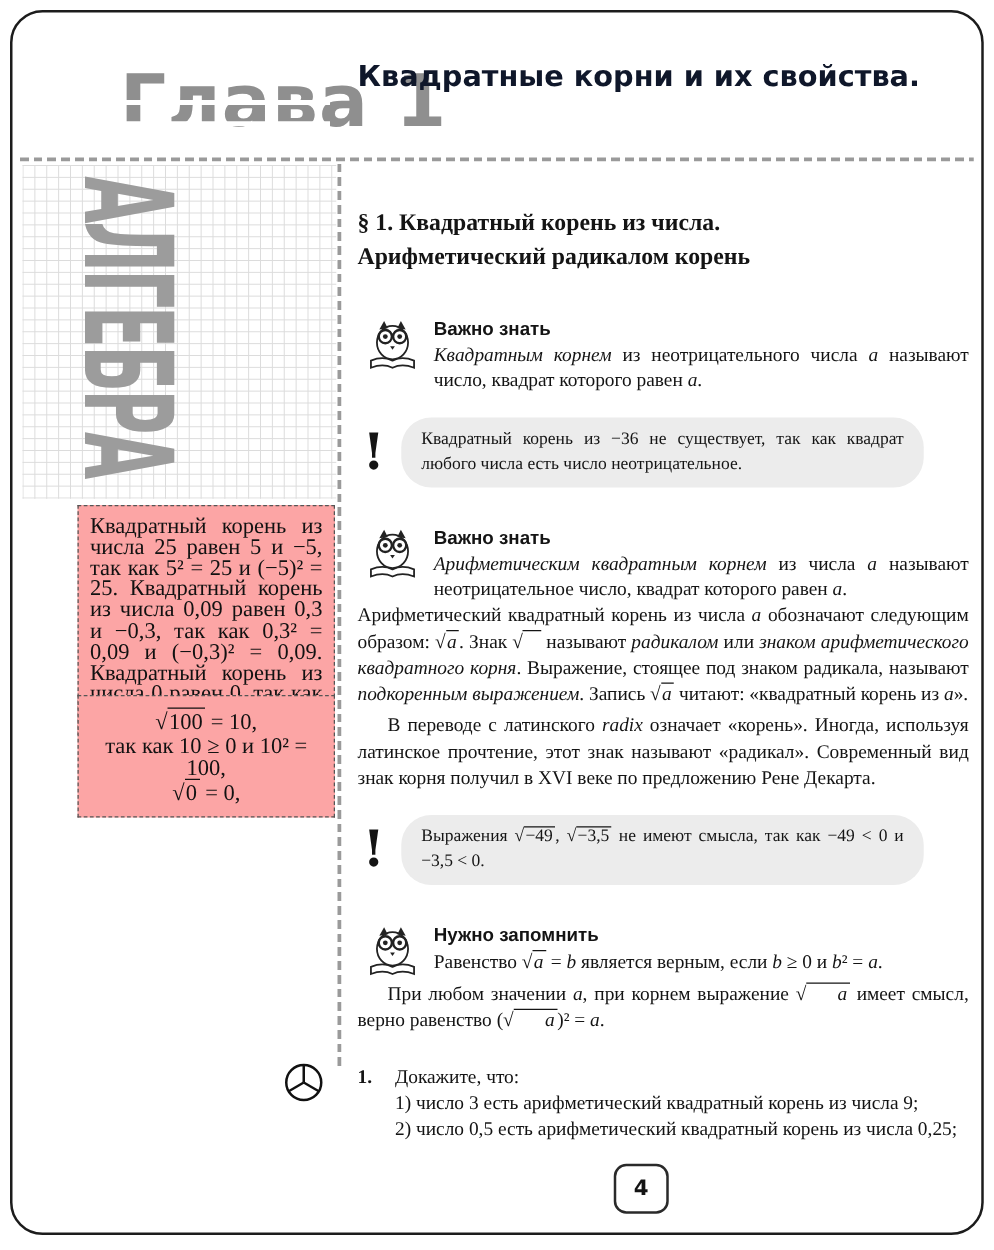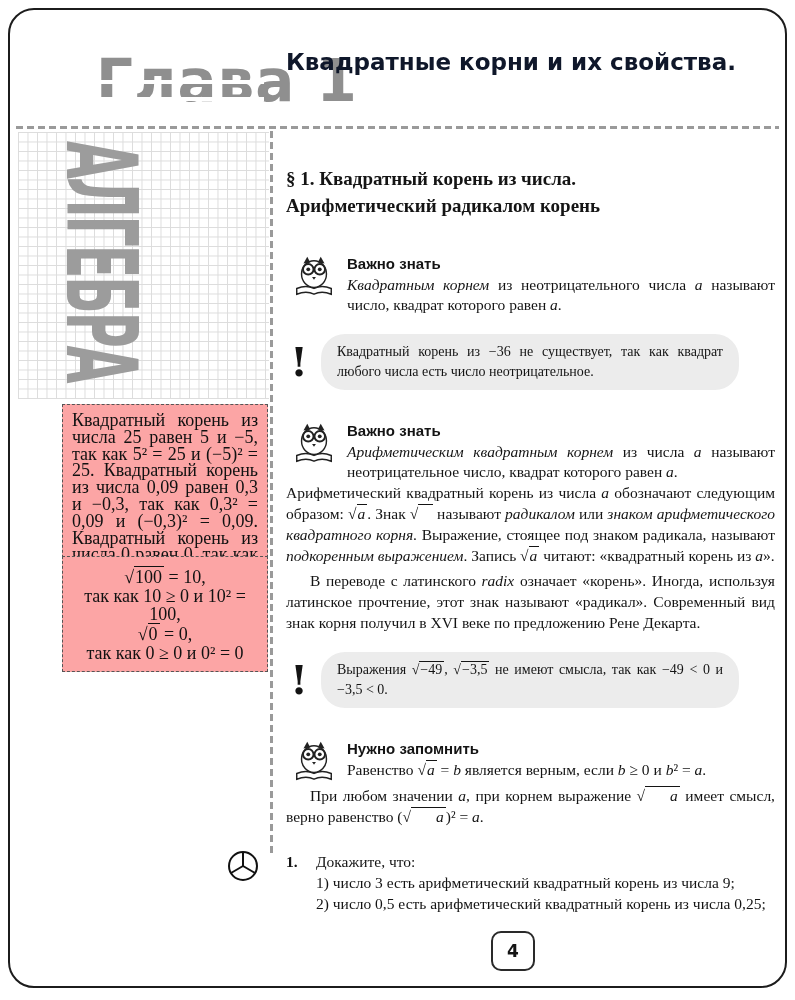--- a/index.html
+++ b/index.html
@@ -94,21 +94,20 @@
   <div class="grid">
     <div class="algebra-wrap">
       <span class="algebra">АЛГЕБРА</span>
     </div>
   </div>
   <div class="side-note side-note1">Квадратный корень из числа 25 равен 5 и −5, так как 5² = 25 и (−5)² = 25. Квадратный корень из числа 0,09 равен 0,3 и −0,3, так как 0,3² = 0,09 и (−0,3)² = 0,09. Квадратный корень из числа 0 равен 0, так как 0² = 0</div>
   <div class="side-note side-note2">
     <div><span class="sqrt">√<span class="rad">100</span></span><span> = 10,</span></div>
     <div><span>так как 10 ≥ 0 и 10² = 100,</span></div>
     <div><span class="sqrt">√<span class="rad">0</span></span><span> = 0,</span></div>
-    <div><span>так как 0 ≥ 0 и 0² = 0</span></div>
   </div>
 
   <div class="main">
     <div class="sec-heading">
       <div>§ 1. Квадратный корень из числа.</div>
       <div>Арифметический радикалом корень</div>
     </div>
 
     <div class="info first">
       <span class="owl">

